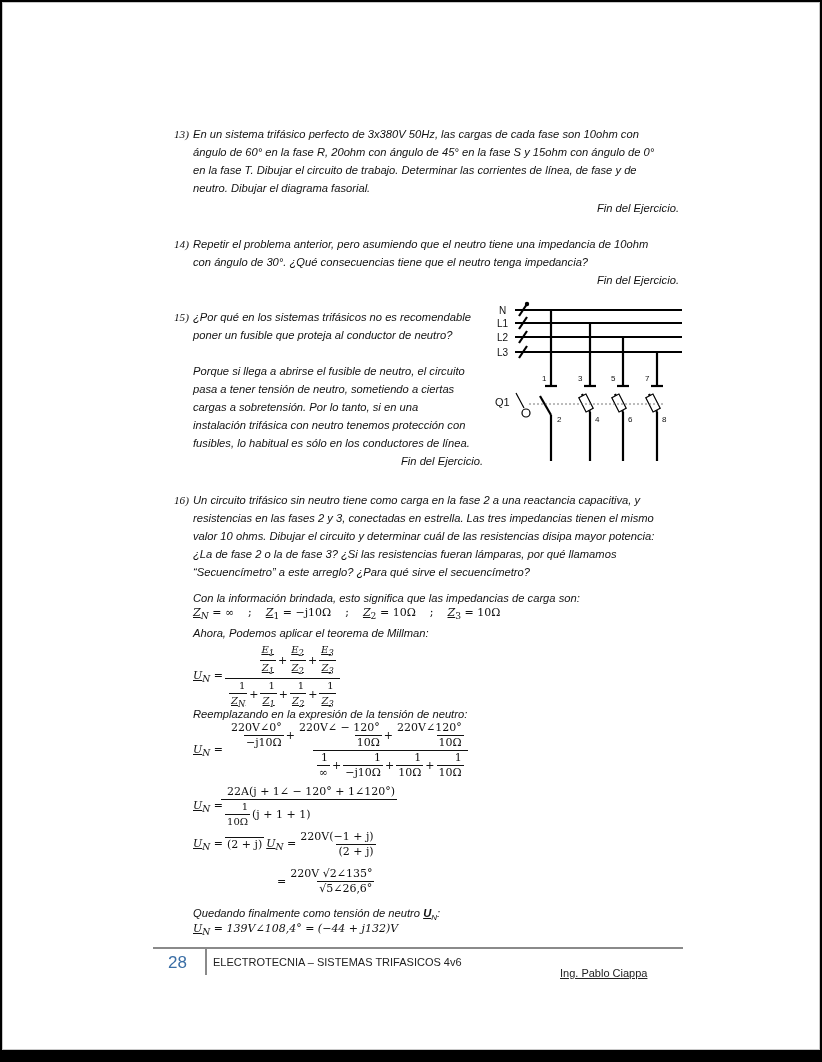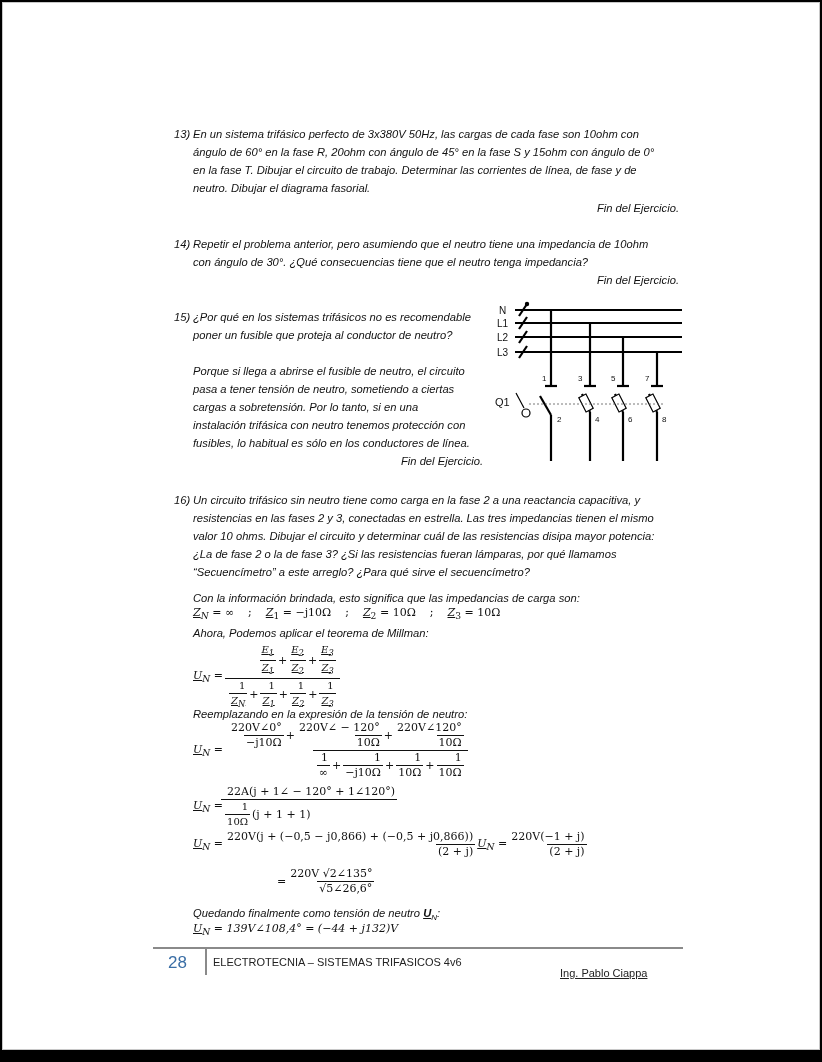--- a/index.html
+++ b/index.html
@@ -8,21 +8,21 @@
     background: #000;
     font-family: "Liberation Sans", "DejaVu Sans", sans-serif;
     color: #111;
   }
   .page {
     position: absolute; left: 2px; top: 2px; width: 816px; height: 1046px;
     background: #fff; border: 1px solid #c8c8c8;
   }
   .abs { position: absolute; }
   .it { font-style: italic; font-size: 11.2px; line-height: 18px; white-space: nowrap; }
-  .num { position: absolute; left: 171px; }
+  .num { position: absolute; left: 171px; font-family: Liberation Serif, serif; }
   .para { position: absolute; left: 190px; }
   .fin { position: absolute; right: 140px; text-align: right; }
   .math { font-family: "DejaVu Serif", "Liberation Serif", serif; font-size: 11px; white-space: nowrap; }
   .mi { font-style: italic; }
   .ul { text-decoration: underline; }
   .frac { display: inline-flex; flex-direction: column; align-items: flex-end; vertical-align: middle; margin: 0 2px; }
   .frac > .n { padding: 0 2px; line-height: 14px; }
   .frac > .d { padding: 0 2px; border-top: 1px solid #111; line-height: 14px; }
   .frac.big > .d { border-top: 1.2px solid #111; }
   .frac.small { font-size: 10px; }
@@ -238,21 +238,20 @@
               <span class="d">10Ω</span>
             </span>
           <span>(j + 1 + 1)</span>
         </span>
       </span>
     </div>
 
     <div class="abs math row" style="left:190px; top:827px">
       <span><span class="mi ul">U</span><sub class="mi">N</sub> = </span>
       <span class="frac big">
-        <span class="n">220V(j + (−0,5 − j0,866) + (−0,5 + j0,866))</span>
         <span class="d">(2 + j)</span>
       </span>
       <span><span class="mi ul">U</span><sub class="mi">N</sub> = </span>
       <span class="frac big">
         <span class="n">220V(−1 + j)</span>
         <span class="d">(2 + j)</span>
       </span>
     </div>
 
     <div class="abs math row" style="left:274px; top:864px">

